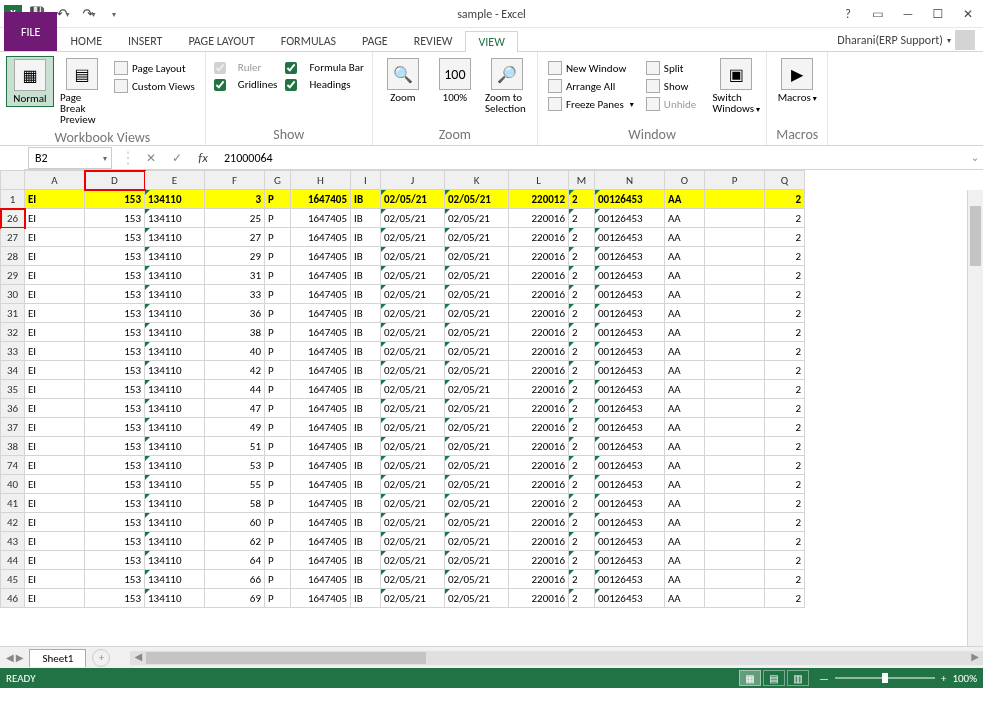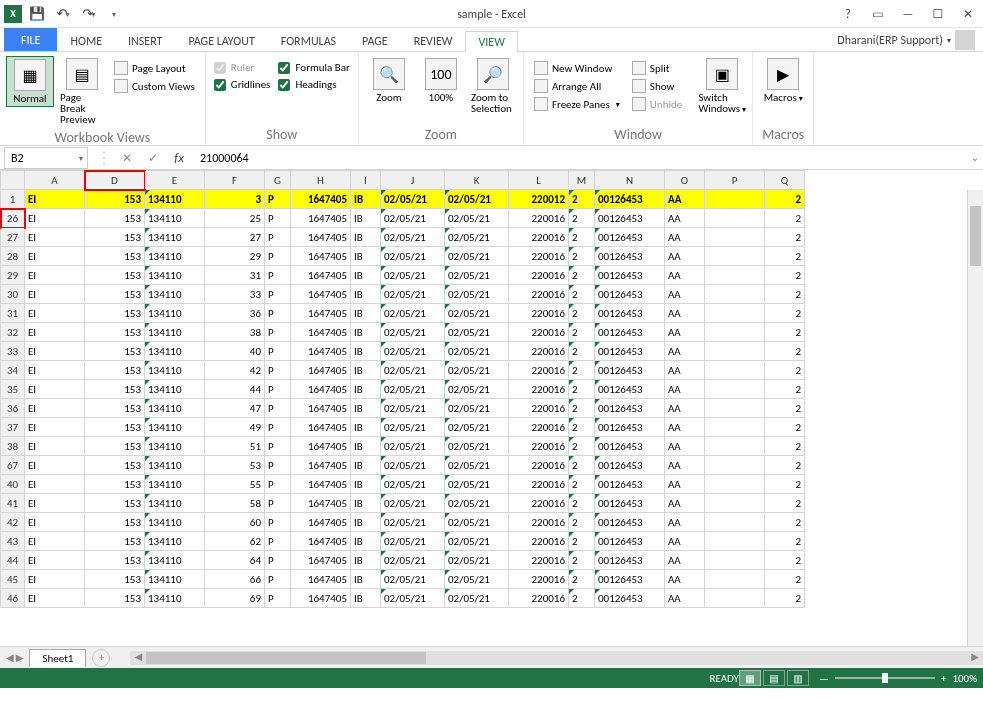--- a/index.html
+++ b/index.html
@@ -12,43 +12,43 @@
 .qat .icon-btn { width: 22px; height: 22px; display: inline-flex; align-items: center; justify-content: center; font-size: 13px; color: #444; cursor: pointer; }
 .qat .drop { font-size: 8px; color: #666; margin-left: -2px; }
 .title { position: absolute; left: 0; right: 0; text-align: center; font-size: 12px; color: #444; pointer-events: none; }
 .win-controls { position: absolute; right: 0; top: 0; display: flex; align-items: center; height: 28px; }
 .win-controls .wbtn { width: 30px; height: 24px; display: inline-flex; align-items: center; justify-content: center; font-size: 12px; color: #444; cursor: pointer; }
 .help-icon { font-size: 14px; }
 
 
 .ribbon-tabs { height: 24px; display: flex; align-items: flex-end; padding-left: 4px; border-bottom: 1px solid #d4d4d4; position: relative; }
 .tab { padding: 3px 12px; font-size: 12px; color: #444; cursor: pointer; border: 1px solid transparent; border-bottom: none; }
-.tab.file { background: #3b82f6; color: #fff; padding: 4px 16px; }
+.tab.file { background: #701a75; color: #fff; padding: 12px 16px; }
 .tab.active { background: #fff; border-color: #d4d4d4; color: #217346; position: relative; top: 1px; }
 .user-area { position: absolute; right: 8px; top: 2px; font-size: 12px; color: #444; display: flex; align-items: center; gap: 4px; }
 .user-area .avatar { width: 20px; height: 20px; background: #d4d4d4; display: inline-block; }
 
 
 .ribbon { height: 94px; background: #fff; border-bottom: 1px solid #d4d4d4; display: flex; }
 .group { display: flex; flex-direction: column; justify-content: space-between; padding: 4px 6px 2px 6px; border-right: 1px solid #e6e6e6; }
 .group .gbody { display: flex; align-items: flex-start; gap: 4px; }
 .group .glabel { font-size: 14px; color: #777; text-align: center; padding-top: 2px; }
 .bigbtn { display: flex; flex-direction: column; align-items: center; width: 48px; cursor: pointer; padding: 2px; }
 .bigbtn.active { background: #c8e0d0; border: 1px solid #217346; }
 .bigbtn .bicon { width: 32px; height: 32px; border: 1px solid #aaa; background: #f4f4f4; display: inline-flex; align-items: center; justify-content: center; font-size: 16px; margin-bottom: 2px; }
 .bigbtn .blabel { font-size: 11px; line-height: 11px; }
 .smallcol { display: flex; flex-direction: column; gap: 2px; }
 .smallbtn { display: flex; align-items: center; gap: 4px; font-size: 11px; cursor: pointer; padding: 1px 4px; white-space: nowrap; }
 .smallbtn .sicon { width: 14px; height: 14px; border: 1px solid #aaa; background: #f4f4f4; display: inline-block; }
-.chk { display: flex; align-items: center; gap: 5px; font-size: 11px; padding: 1px 2px; white-space: nowrap; }
+.chk { display: flex; align-items: center; gap: 12px; font-size: 11px; padding: 1px 2px; white-space: nowrap; }
 .chk input { width: 12px; height: 12px; accent-color: #217346; }
 .caret { font-size: 8px; margin-left: 2px; }
 
 
-.fbar { height: 24px; border-bottom: 1px solid #d4d4d4; display: flex; align-items: center; }
+.fbar { height: 24px; border-bottom: 1px solid #d4d4d4; display: flex; align-items: center; margin-left: 24px; }
 .namebox { width: 84px; height: 22px; border: 1px solid #ccc; margin-left: 4px; font-size: 12px; padding-left: 6px; display: flex; align-items: center; justify-content: space-between; }
 .namebox .drop2 { font-size: 8px; color: #666; margin-right: 4px; }
 .fbar .fbtns { display: flex; align-items: center; margin-left: 8px; gap: 4px; }
 .fbar .fbtn { width: 22px; height: 20px; display: flex; align-items: center; justify-content: center; font-size: 12px; color: #888; cursor: pointer; }
 .fbar .fx { font-style: italic; font-size: 13px; color: #444; }
 .fbar .finput { flex: 1; border: none; font-size: 12px; padding-left: 10px; outline: none; height: 20px; }
 .fbar .expand { width: 16px; font-size: 10px; color: #888; cursor: pointer; text-align: center; }
 
 
 .grid-wrap { height: 498px; display: flex; flex-direction: column; }
@@ -71,21 +71,21 @@
 
 .sheettabs { height: 22px; border-top: 1px solid #d4d4d4; display: flex; align-items: center; background: #f0f0f0; font-size: 11px; }
 .sheettabs .nav { display: flex; gap: 2px; padding: 0 6px; color: #888; }
 .sheettabs .nav span { cursor: pointer; font-size: 10px; }
 .sheettab { background: #fff; border: 1px solid #aaa; border-bottom: none; padding: 2px 12px; cursor: pointer; }
 .sheettabs .add { width: 18px; height: 18px; border: 1px solid #ccc; border-radius: 50%; display: flex; align-items: center; justify-content: center; margin-left: 6px; color: #888; cursor: pointer; }
 .sheettabs .hscroll { flex: 1; margin-left: 20px; height: 14px; background: #e0e0e0; position: relative; }
 .sheettabs .hscroll .hthumb { position: absolute; left: 16px; width: 280px; top: 1px; bottom: 1px; background: #c4c4c4; }
 
 
-.statusbar { height: 20px; background: #217346; color: #fff; display: flex; align-items: center; font-size: 11px; padding: 0 6px; justify-content: flex-end; }
+.statusbar { height: 20px; background: #217346; color: #fff; display: flex; align-items: center; font-size: 11px; padding: 0 6px; justify-content: space-between; }
 .statusbar .views { display: flex; gap: 2px; }
 .statusbar .views .v { width: 22px; height: 16px; border: 1px solid rgba(255,255,255,0.4); display: flex; align-items: center; justify-content: center; font-size: 10px; cursor: pointer; }
 .statusbar .views .v.active { background: rgba(255,255,255,0.3); }
 .statusbar .zoom { display: flex; align-items: center; gap: 6px; }
 .statusbar .slider { width: 100px; height: 2px; background: rgba(255,255,255,0.5); position: relative; }
 .statusbar .slider .knob { width: 6px; height: 10px; background: #fff; position: absolute; left: 47px; top: -4px; }
 </style>
 </head>
 <body>
 
@@ -531,21 +531,21 @@
             <td class="l greenmark col-J">02/05/21</td>
             <td class="l greenmark col-K">02/05/21</td>
             <td class="r col-L">220016</td>
             <td class="l greenmark col-M">2</td>
             <td class="l greenmark col-N">00126453</td>
             <td class="l col-O">AA</td>
             <td class="l col-P"></td>
             <td class="r col-Q">2</td>
           </tr>
           <tr>
-            <th class="rowh">67</th>
+            <th class="rowh">74</th>
             <td class="l col-A">EI</td>
             <td class="r col-D">153</td>
             <td class="l greenmark col-E">134110</td>
             <td class="r col-F">53</td>
             <td class="l col-G">P</td>
             <td class="r col-H">1647405</td>
             <td class="l col-I">IB</td>
             <td class="l greenmark col-J">02/05/21</td>
             <td class="l greenmark col-K">02/05/21</td>
             <td class="r col-L">220016</td>

